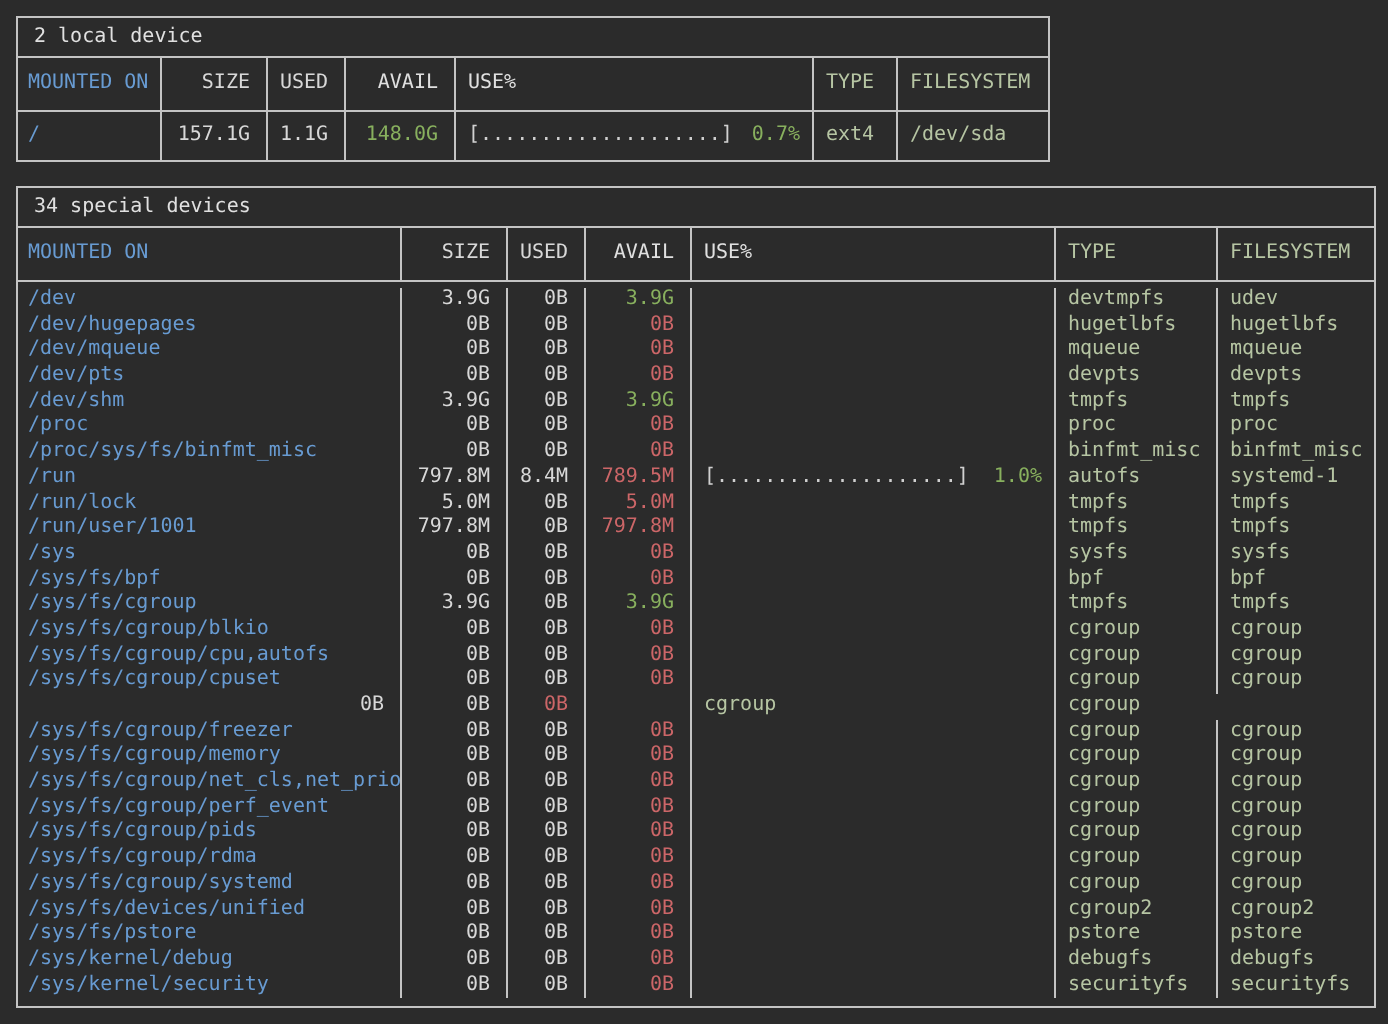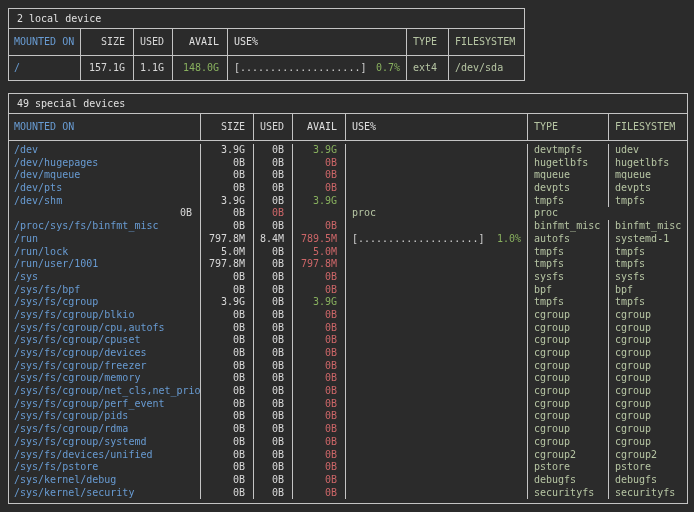--- a/index.html
+++ b/index.html
@@ -72,21 +72,21 @@
             <span class="bar">[....................]</span>
             <span class="pct">0.7%</span>
           </div>
           <div class="cell c-type">ext4</div>
           <div class="cell c-fs">/dev/sda</div>
         </div>
       </div>
   </div>
 
   <div class="duf" id="t2">
-    <div class="title">49 special devices</div>
+    <div class="title">34 special devices</div>
     <div class="hrow">
         <div class="cell hcell c-mount">MOUNTED ON</div>
         <div class="cell hcell c-size h-center">SIZE</div>
         <div class="cell hcell c-used h-center">USED</div>
         <div class="cell hcell c-avail h-center">AVAIL</div>
         <div class="cell hcell c-use h-center">USE%</div>
         <div class="cell hcell c-type">TYPE</div>
         <div class="cell hcell c-fs">FILESYSTEM</div>
       </div>
     <div class="tbody">
@@ -129,20 +129,21 @@
         <div class="brow">
           <div class="cell c-mount">/dev/shm</div>
           <div class="cell c-size">3.9G</div>
           <div class="cell c-used">0B</div>
           <div class="cell c-avail green">3.9G</div>
           <div class="cell c-use"></div>
           <div class="cell c-type">tmpfs</div>
           <div class="cell c-fs">tmpfs</div>
         </div>
         <div class="brow">
+          <div class="cell c-mount">/proc</div>
           <div class="cell c-size">0B</div>
           <div class="cell c-used">0B</div>
           <div class="cell c-avail red">0B</div>
           <div class="cell c-use"></div>
           <div class="cell c-type">proc</div>
           <div class="cell c-fs">proc</div>
         </div>
         <div class="brow">
           <div class="cell c-mount">/proc/sys/fs/binfmt_misc</div>
           <div class="cell c-size">0B</div>
@@ -230,21 +231,20 @@
         <div class="brow">
           <div class="cell c-mount">/sys/fs/cgroup/cpuset</div>
           <div class="cell c-size">0B</div>
           <div class="cell c-used">0B</div>
           <div class="cell c-avail red">0B</div>
           <div class="cell c-use"></div>
           <div class="cell c-type">cgroup</div>
           <div class="cell c-fs">cgroup</div>
         </div>
         <div class="brow">
-          <div class="cell c-mount">/sys/fs/cgroup/devices</div>
           <div class="cell c-size">0B</div>
           <div class="cell c-used">0B</div>
           <div class="cell c-avail red">0B</div>
           <div class="cell c-use"></div>
           <div class="cell c-type">cgroup</div>
           <div class="cell c-fs">cgroup</div>
         </div>
         <div class="brow">
           <div class="cell c-mount">/sys/fs/cgroup/freezer</div>
           <div class="cell c-size">0B</div>

